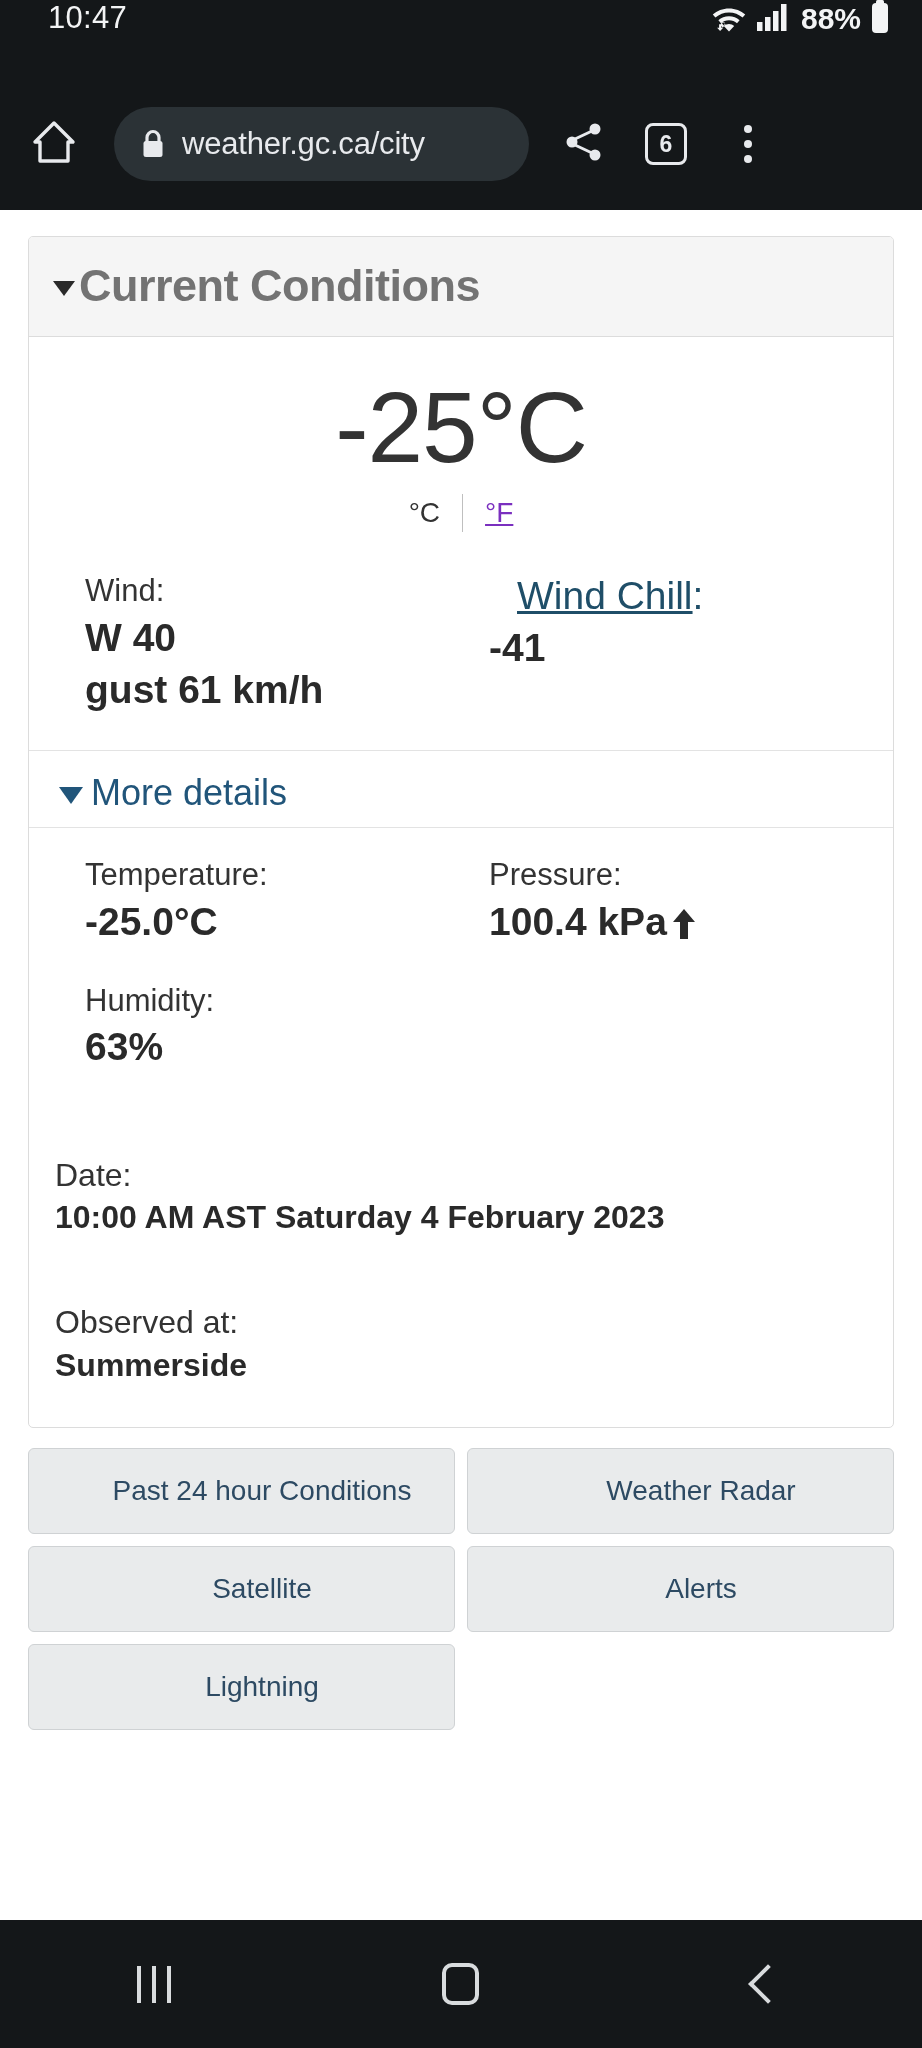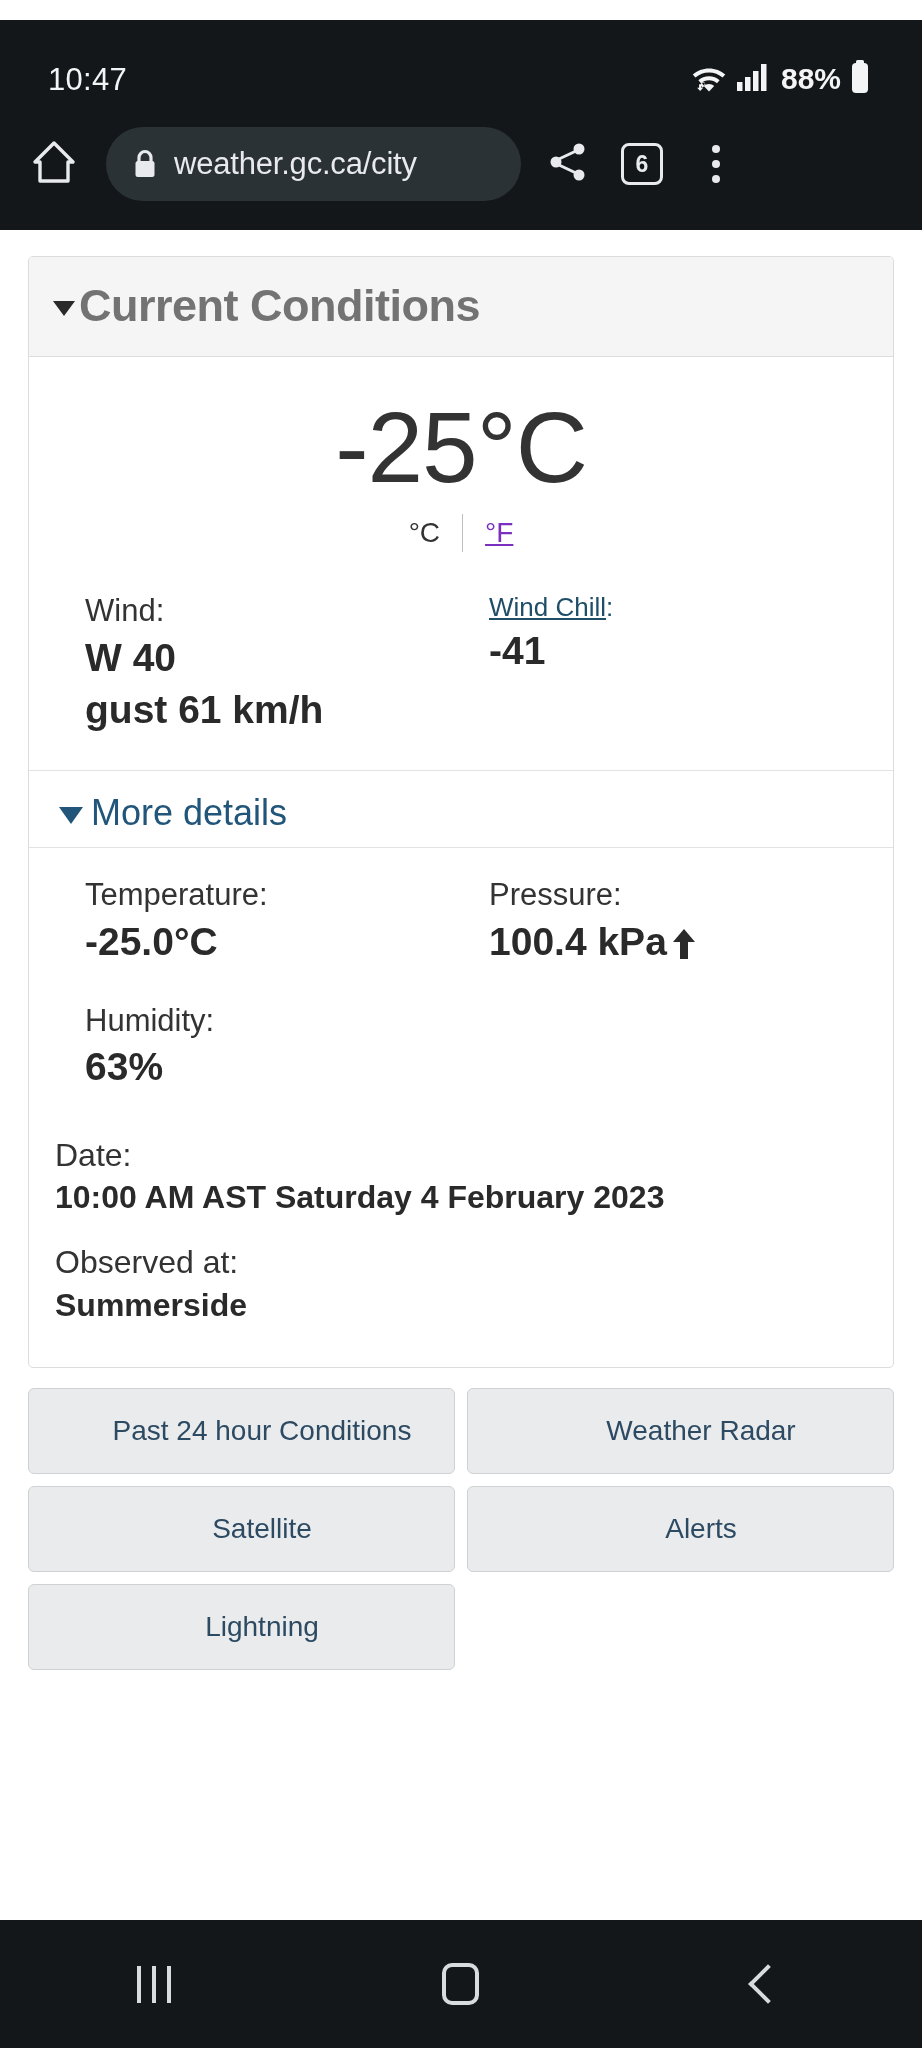--- a/index.html
+++ b/index.html
@@ -20,25 +20,24 @@
     display: flex;
     flex-direction: column;
   }
 
   
   .status-bar {
     height: 78px;
     background: #141719;
     color: #ffffff;
     display: flex;
-    align-items: flex-end;
+    align-items: flex-start;
     justify-content: space-between;
-    padding: 0 52px 0 48px;
-    flex: none;
-    margin-top: 20px;
+    padding: 0 32px 0 48px;
+    flex: none;
   }
   .status-clock {
     font-size: 31px;
     letter-spacing: 0.3px;
     color: #f3f4f5;
   }
   .status-right {
     display: flex;
     align-items: center;
     gap: 9px;
@@ -51,21 +50,21 @@
   }
   .ic-wifi, .ic-signal, .ic-batt { display: block; }
 
   
   .browser-bar {
     height: 132px;
     background: #141719;
     display: flex;
     align-items: center;
     padding: 0 26px 0 18px;
-    gap: 4px;
+    gap: 12px;
     flex: none;
   }
   .home-btn {
     width: 72px; height: 72px;
     display: flex; align-items: center; justify-content: center;
     flex: none;
   }
   .omnibox {
     flex: 1 1 auto;
     height: 74px;
@@ -189,23 +188,24 @@
     color: #333333;
     line-height: 1.34;
   }
   .field-value {
     font-size: 39px;
     font-weight: 700;
     color: #2a2a2a;
     line-height: 1.34;
   }
   .link-label {
-    font-size: 26px;
+    font-size: 39px;
     color: #1f4e68;
     line-height: 1.34;
+    margin-left: 28px;
   }
   .link-label a {
     color: #1f4e68;
     text-decoration: underline;
   }
 
   .more-details-row {
     border-top: 1px solid #e3e3e3;
     border-bottom: 1px solid #e3e3e3;
     padding: 24px 0 16px 30px;
@@ -256,21 +256,21 @@
     left: 0; top: 0;
     width: 0; height: 0;
     border-left: 11px solid transparent;
     border-right: 11px solid transparent;
     border-bottom: 13px solid #2a2a2a;
   }
 
   .date-block {
     padding: 40px 0 40px 26px;
   }
-  .date-block .field-label { font-size: 32px; }
+  .date-block .field-label { font-size: 32px; margin-top: 40px; }
   .date-block .field-value { font-size: 32px; }
   .date-gap { height: 22px; }
 
   .btn-grid {
     display: grid;
     grid-template-columns: 1fr 1fr;
     gap: 12px 12px;
     margin-top: 20px;
   }
   .link-btn {

